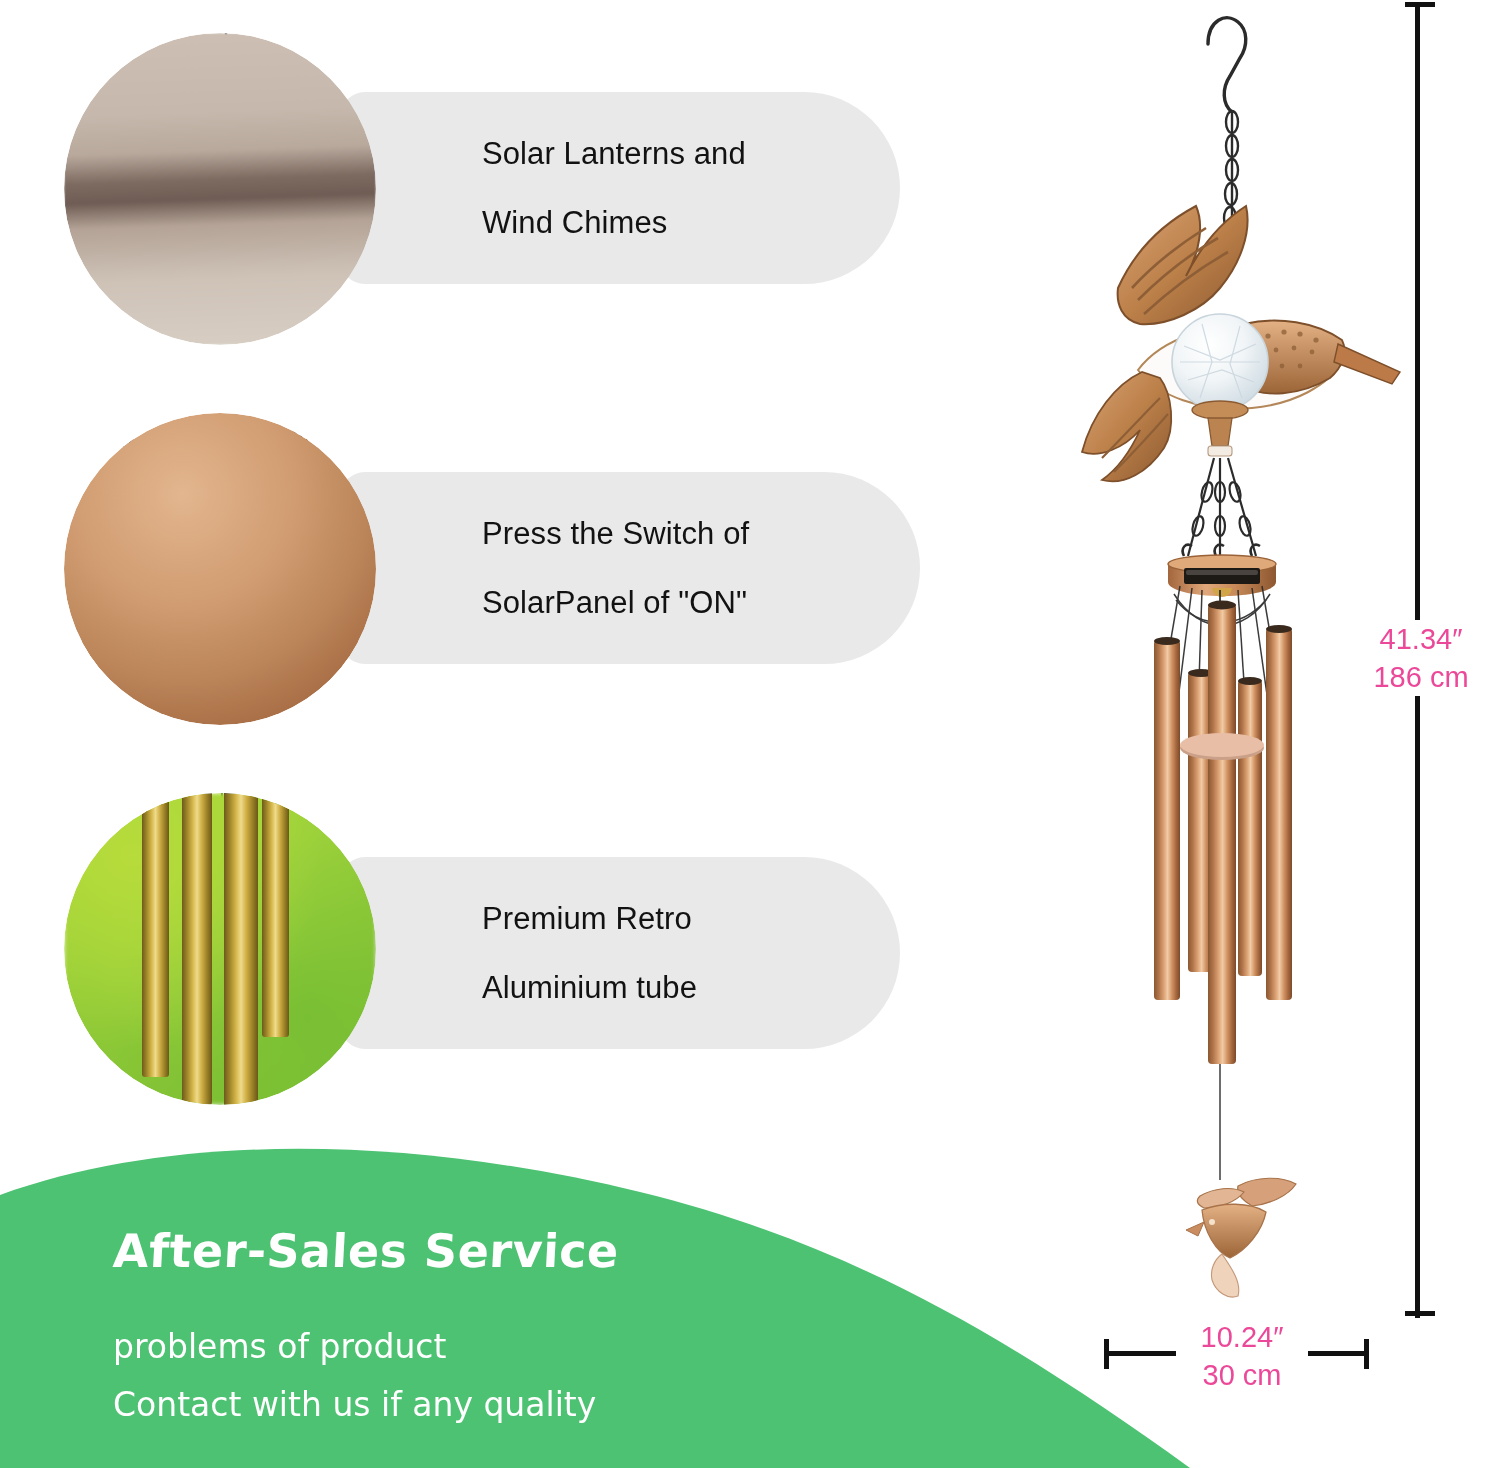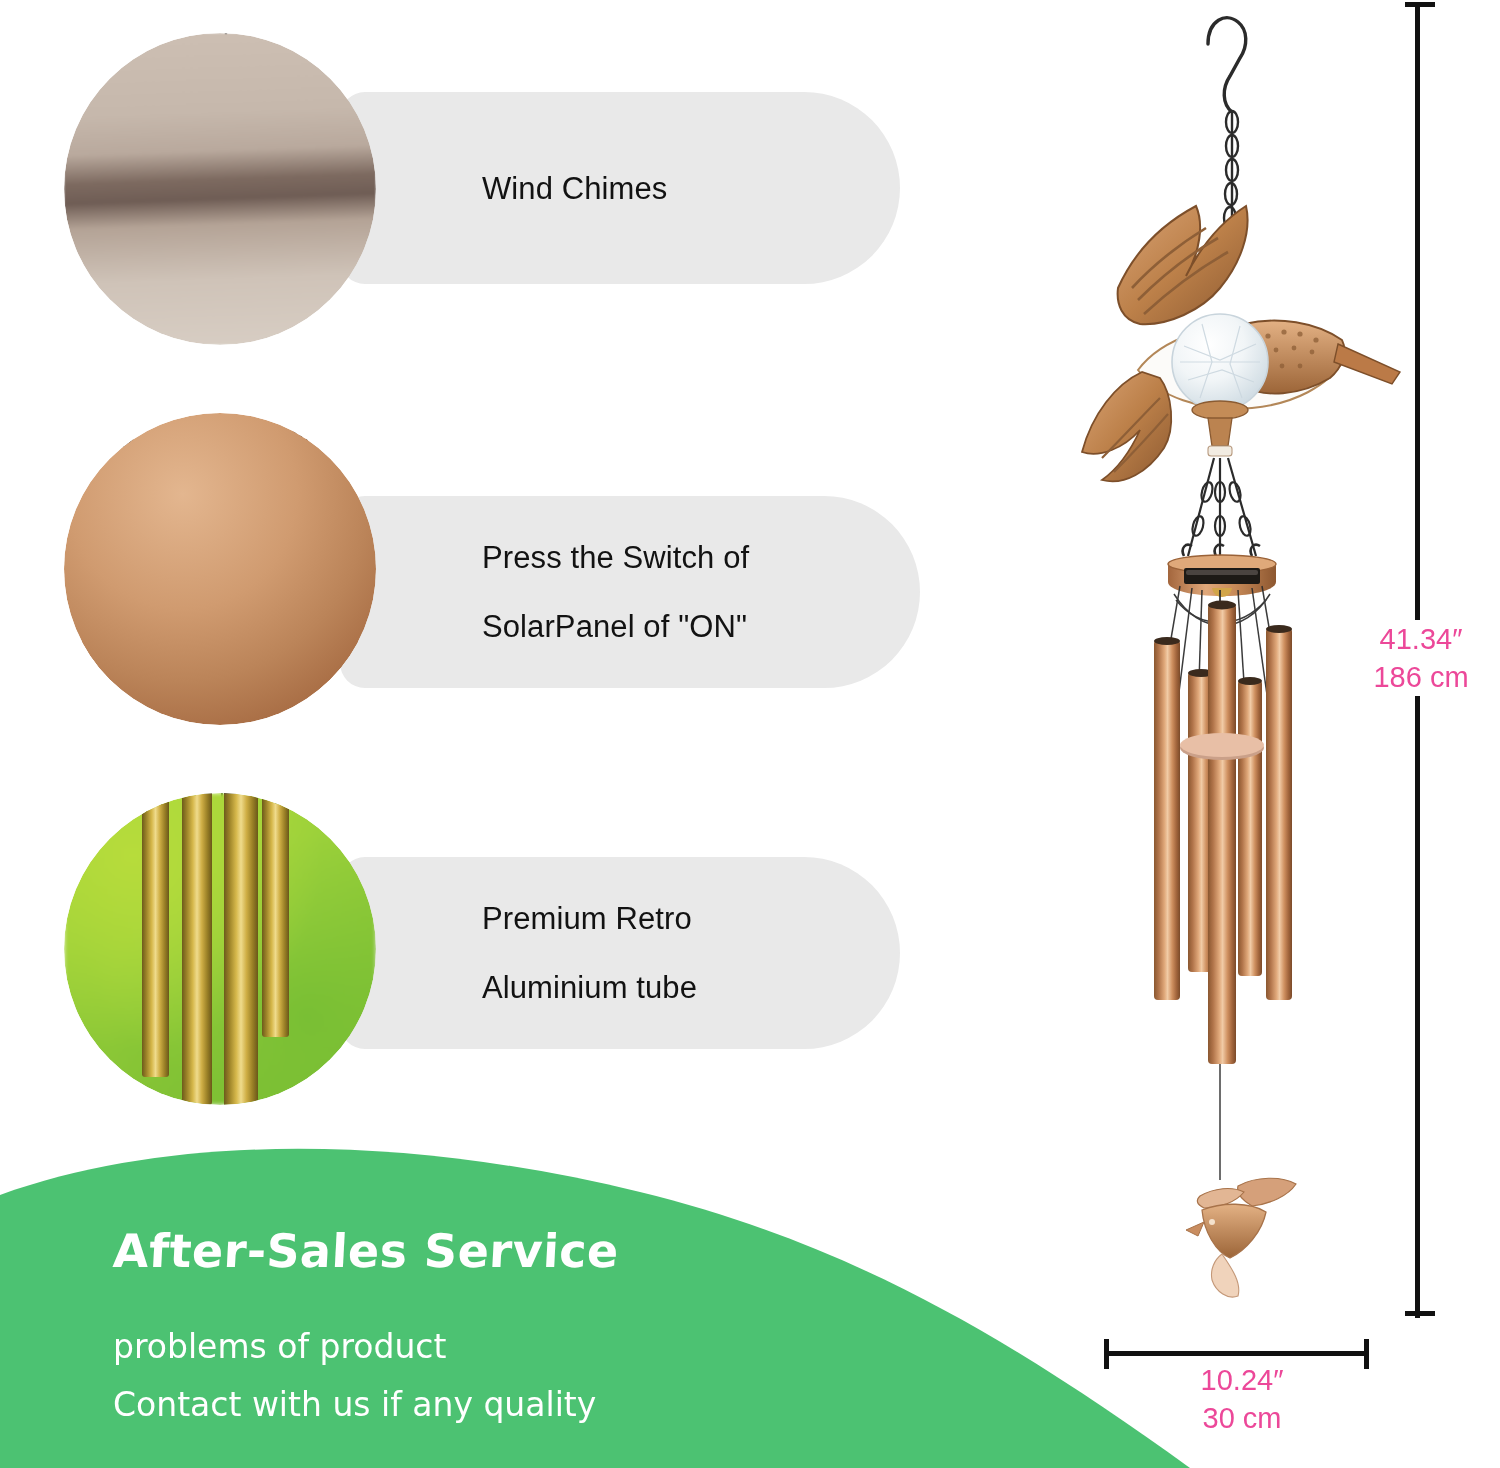--- a/index.html
+++ b/index.html
@@ -67,20 +67,21 @@
             color:#ffffff;font-family:"DejaVu Sans",sans-serif;}
 </style>
 </head>
 <body>
 
 <div class="stage">
 
   <div class="feature">
 
     <div class="pill" style="left:340px;top:92px;width:560px;height:192px;">
+      <span class="ln">Solar Lanterns and</span>
       <span class="ln">Wind Chimes</span>
     </div>
 
     <div class="photo" style="left:64px;top:33px;width:312px;height:312px;">
       <div class="inner">
         <div class="bg-taupe"></div>
         <svg width="312" height="312" viewBox="0 0 312 312">
           <defs>
             <linearGradient id="cu1" x1="0" y1="0" x2="1" y2="1">
               <stop offset="0" stop-color="#d8a271"></stop>
@@ -140,21 +141,21 @@
               <path d="M162 224 L165 302"></path>
               <path d="M166 224 L196 298"></path>
           </g>
         </svg>
       </div>
     </div>
   </div>
 
   <div class="feature">
 
-    <div class="pill" style="left:340px;top:496px;width:580px;height:192px;">
+    <div class="pill" style="left:340px;top:472px;width:580px;height:192px;">
       <span class="ln">Press the Switch of</span>
       <span class="ln">SolarPanel of "ON"</span>
     </div>
 
     <div class="photo" style="left:64px;top:413px;width:312px;height:312px;">
       <div class="inner">
         <div class="bg-copper"></div>
         <svg width="312" height="312" viewBox="0 0 312 312">
           <defs>
             <linearGradient id="copRim" x1="0" y1="0" x2="0" y2="1">
@@ -471,21 +472,21 @@
     <div class="dimlabel" style="left:1366px;top:620px;width:110px;">
       <div>41.34″</div>
       <div>186 cm</div>
     </div>
   </div>
 
   <div>
     <div class="dimline" style="left:1104px;top:1339px;width:5px;height:30px;"></div>
     <div class="dimline" style="left:1104px;top:1351px;width:265px;height:5px;"></div>
     <div class="dimline" style="left:1364px;top:1339px;width:5px;height:30px;"></div>
-    <div class="dimlabel" style="left:1176px;top:1361px;width:120px;padding:0 6px;">
+    <div class="dimlabel" style="left:1176px;top:1318px;width:120px;padding:0 6px;">
       <div>10.24″</div>
       <div>30 cm</div>
     </div>
   </div>
 
   <div class="greenband">
     <svg width="1500" height="368" viewBox="0 0 1500 368" preserveAspectRatio="none">
       <path d="M0 95 C180 30 420 38 640 92 C860 146 1020 246 1190 368 L0 368 Z" fill="#4cc272"></path>
     </svg>
   </div>

